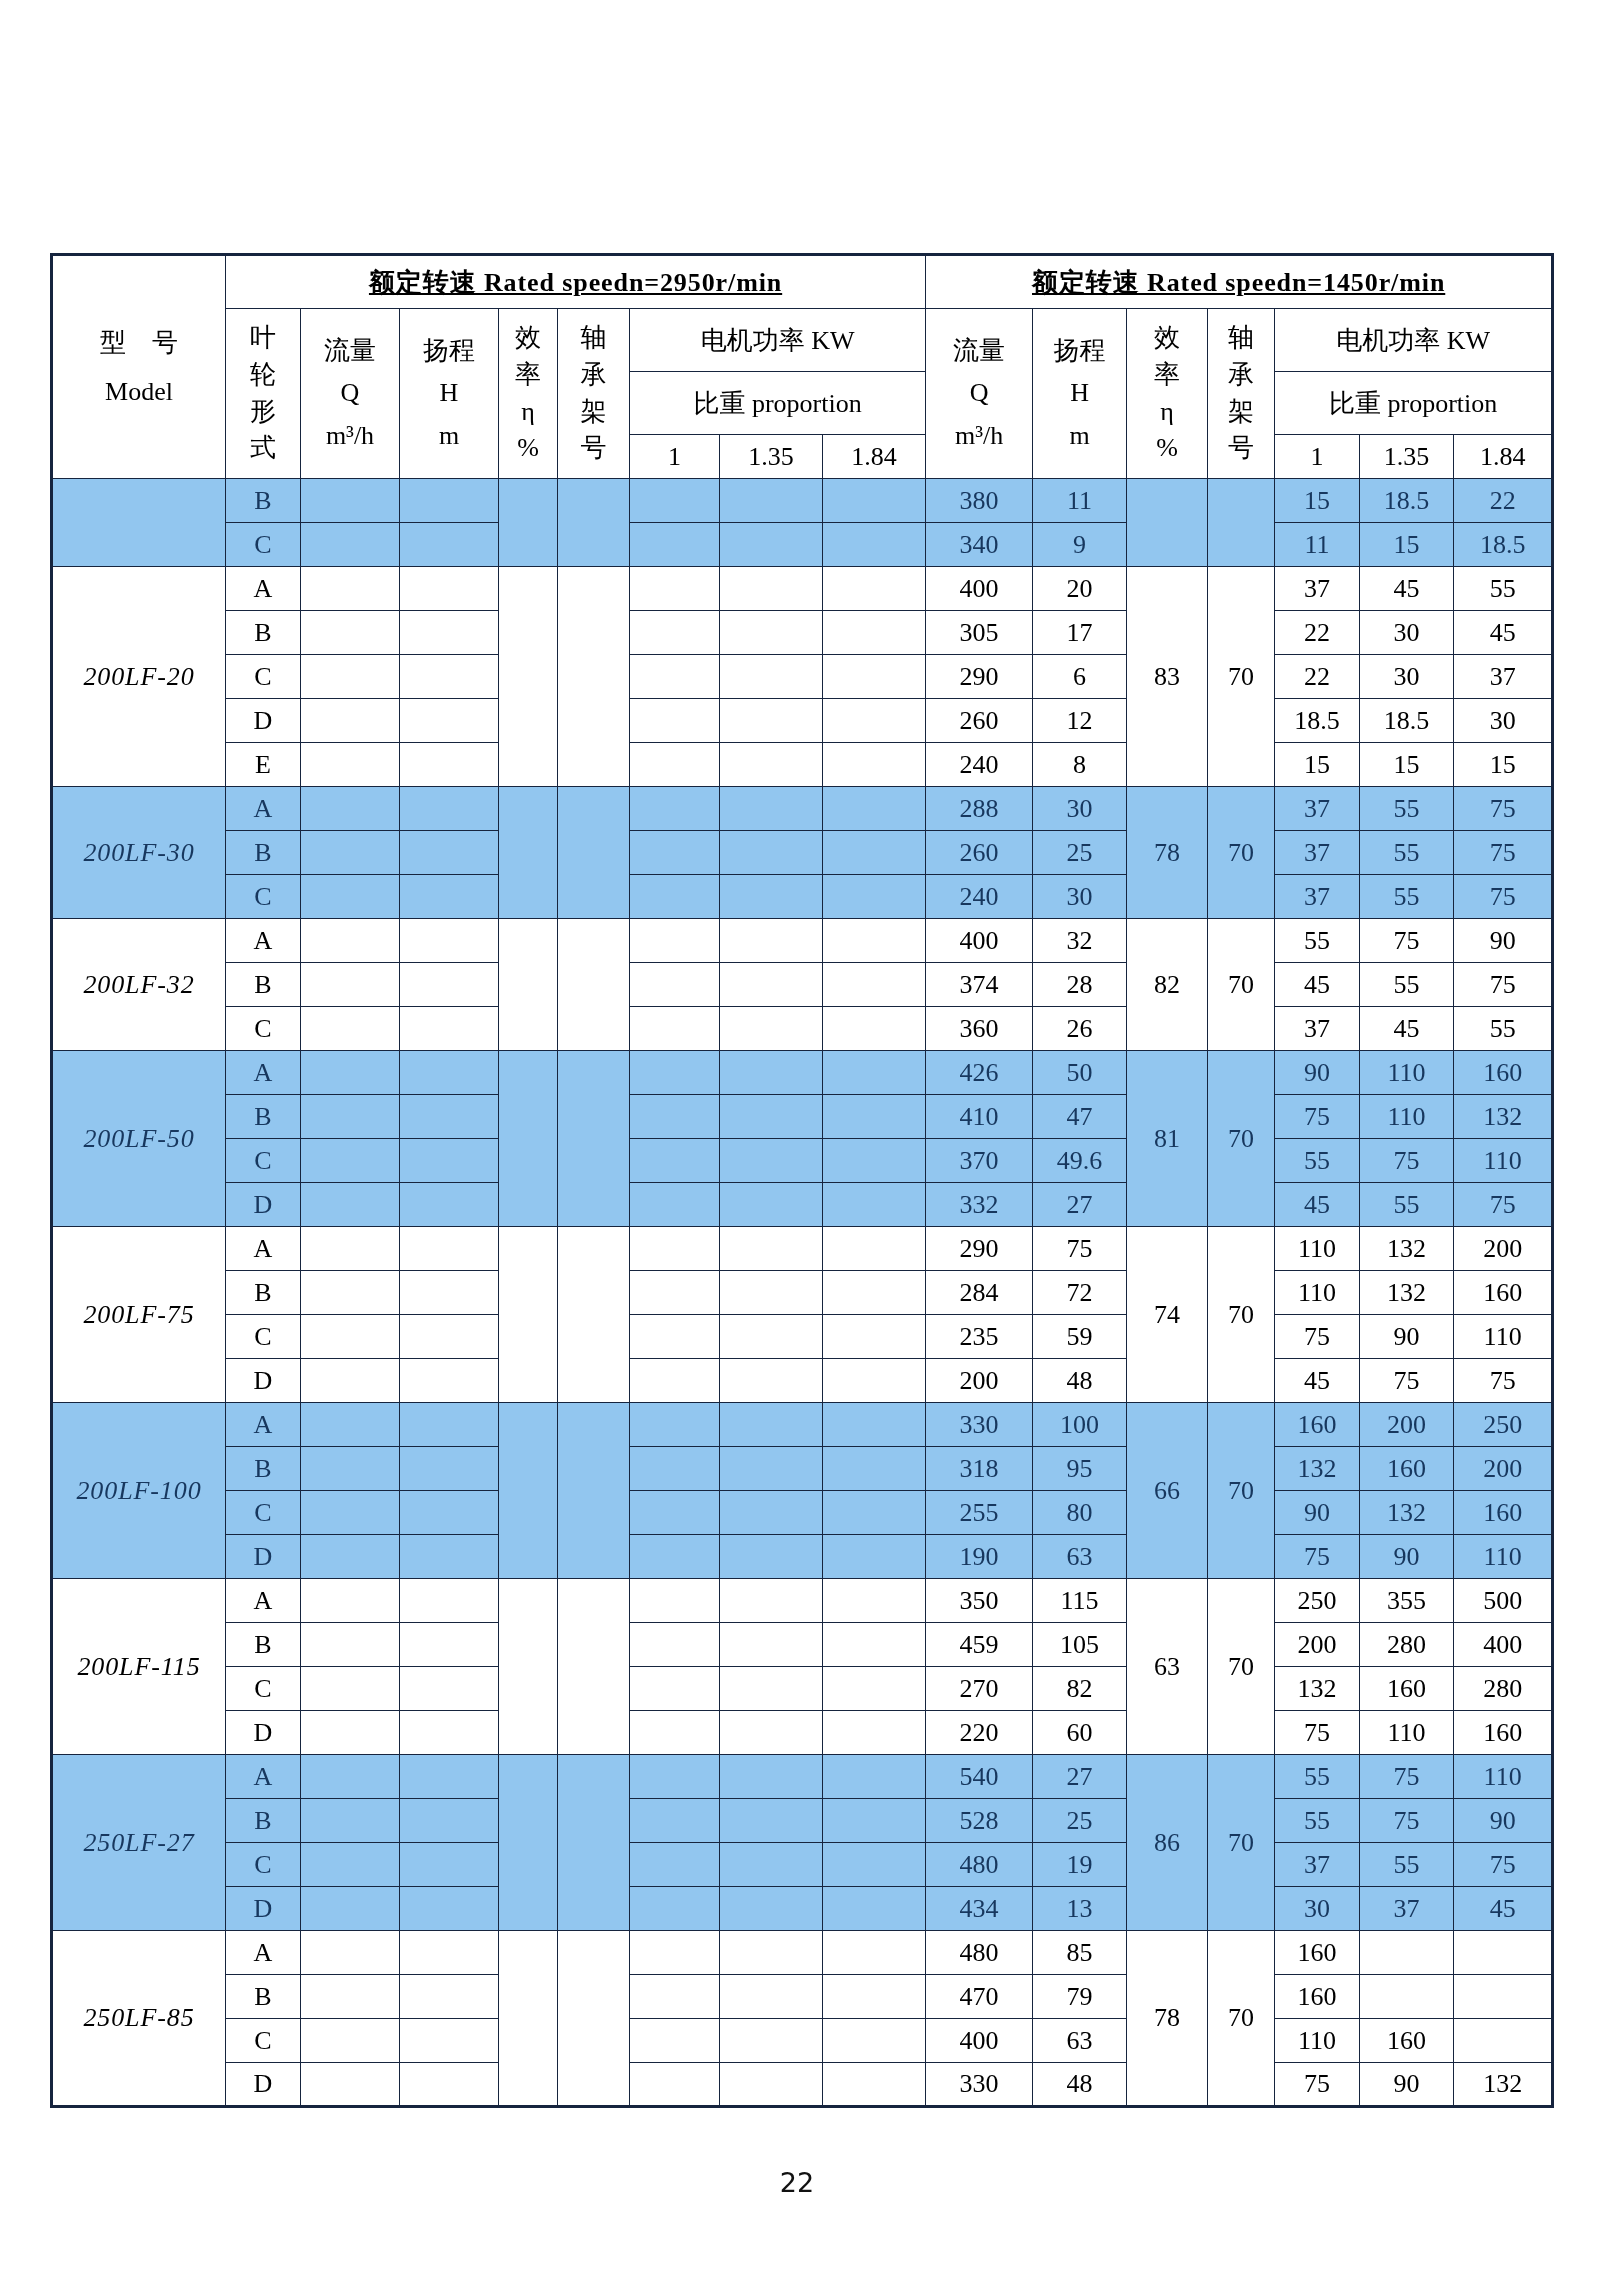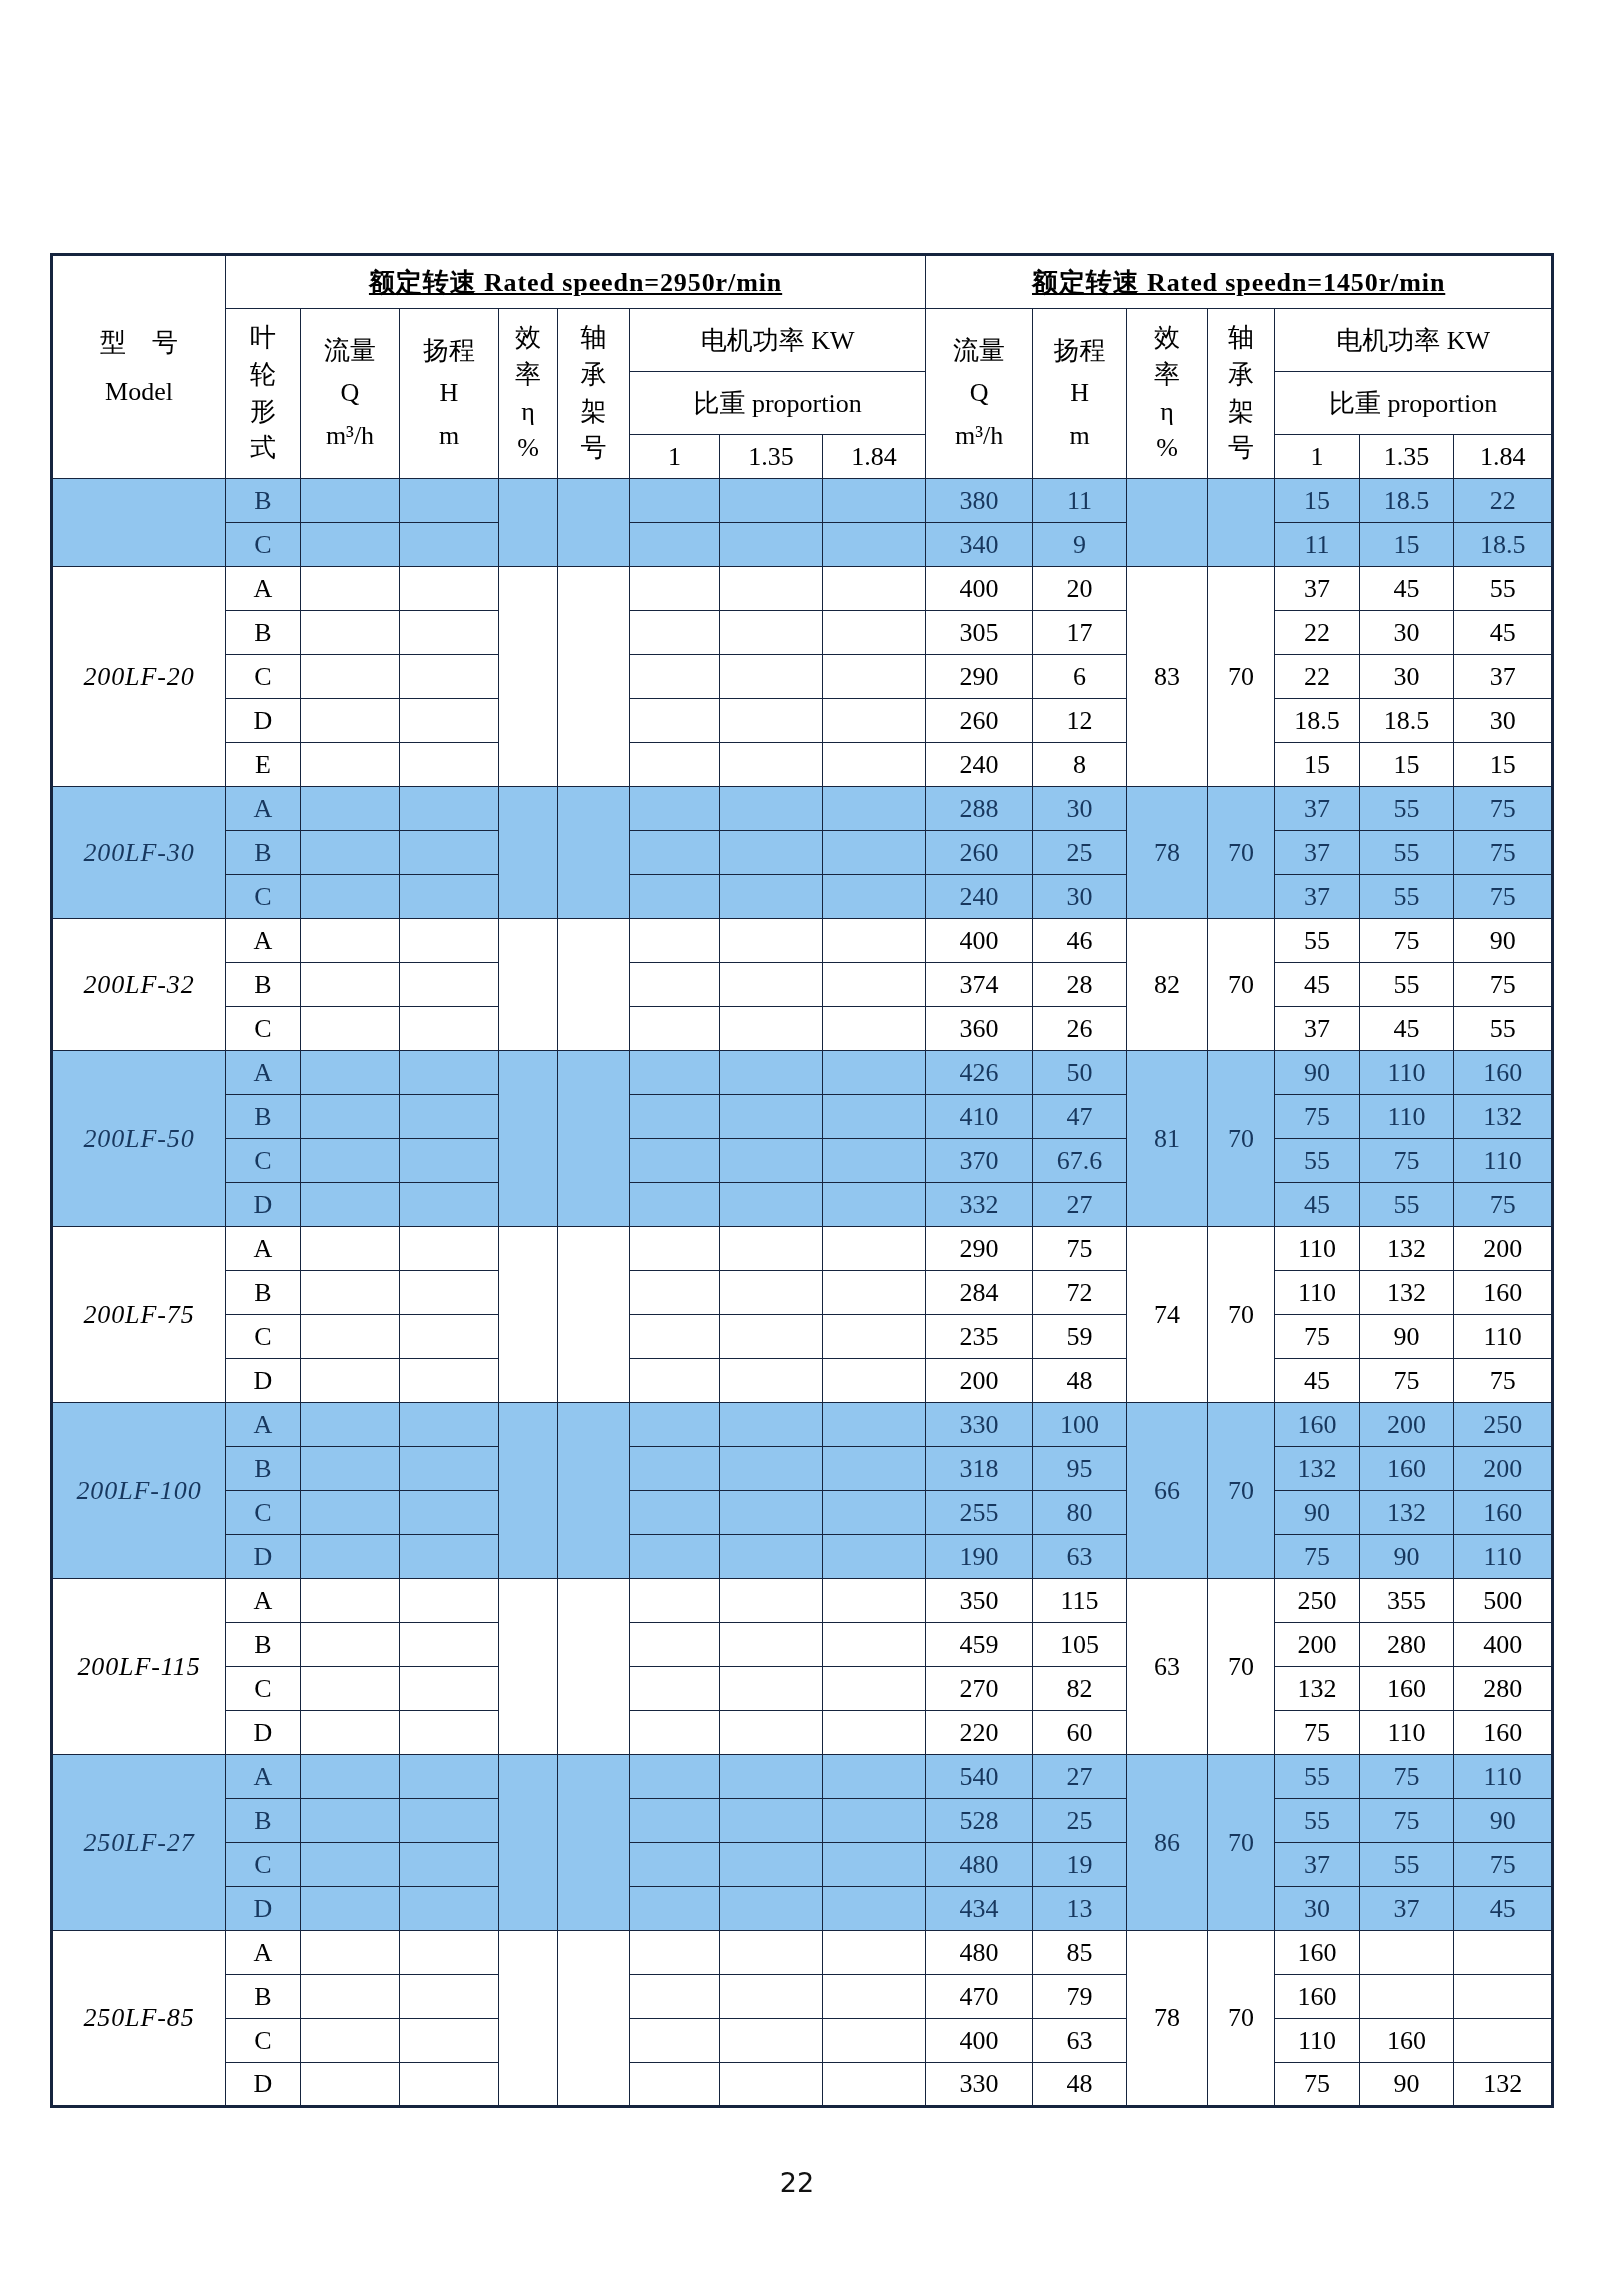--- a/index.html
+++ b/index.html
@@ -285,21 +285,21 @@
           <td class="model gtop" rowspan="3">200LF-32</td>
           <td class="gtop">A</td>
           <td class="gtop"></td>
           <td class="gtop"></td>
           <td class="gtop" rowspan="3"></td>
           <td class="gtop" rowspan="3"></td>
           <td class="gtop"></td>
           <td class="gtop"></td>
           <td class="gtop"></td>
           <td class="secl gtop">400</td>
-          <td class="gtop">46</td>
+          <td class="gtop">32</td>
           <td class="gtop" rowspan="3">82</td>
           <td class="gtop" rowspan="3">70</td>
           <td class="gtop">55</td>
           <td class="gtop">75</td>
           <td class="gtop">90</td>
         </tr>
         <tr style="height: 44px;">
           <td>B</td>
           <td></td>
           <td></td>
@@ -357,21 +357,21 @@
           <td>132</td>
         </tr>
         <tr class="hl" style="height: 44px;">
           <td>C</td>
           <td></td>
           <td></td>
           <td></td>
           <td></td>
           <td></td>
           <td class="secl">370</td>
-          <td>67.6</td>
+          <td>49.6</td>
           <td>55</td>
           <td>75</td>
           <td>110</td>
         </tr>
         <tr class="hl" style="height: 44px;">
           <td>D</td>
           <td></td>
           <td></td>
           <td></td>
           <td></td>

